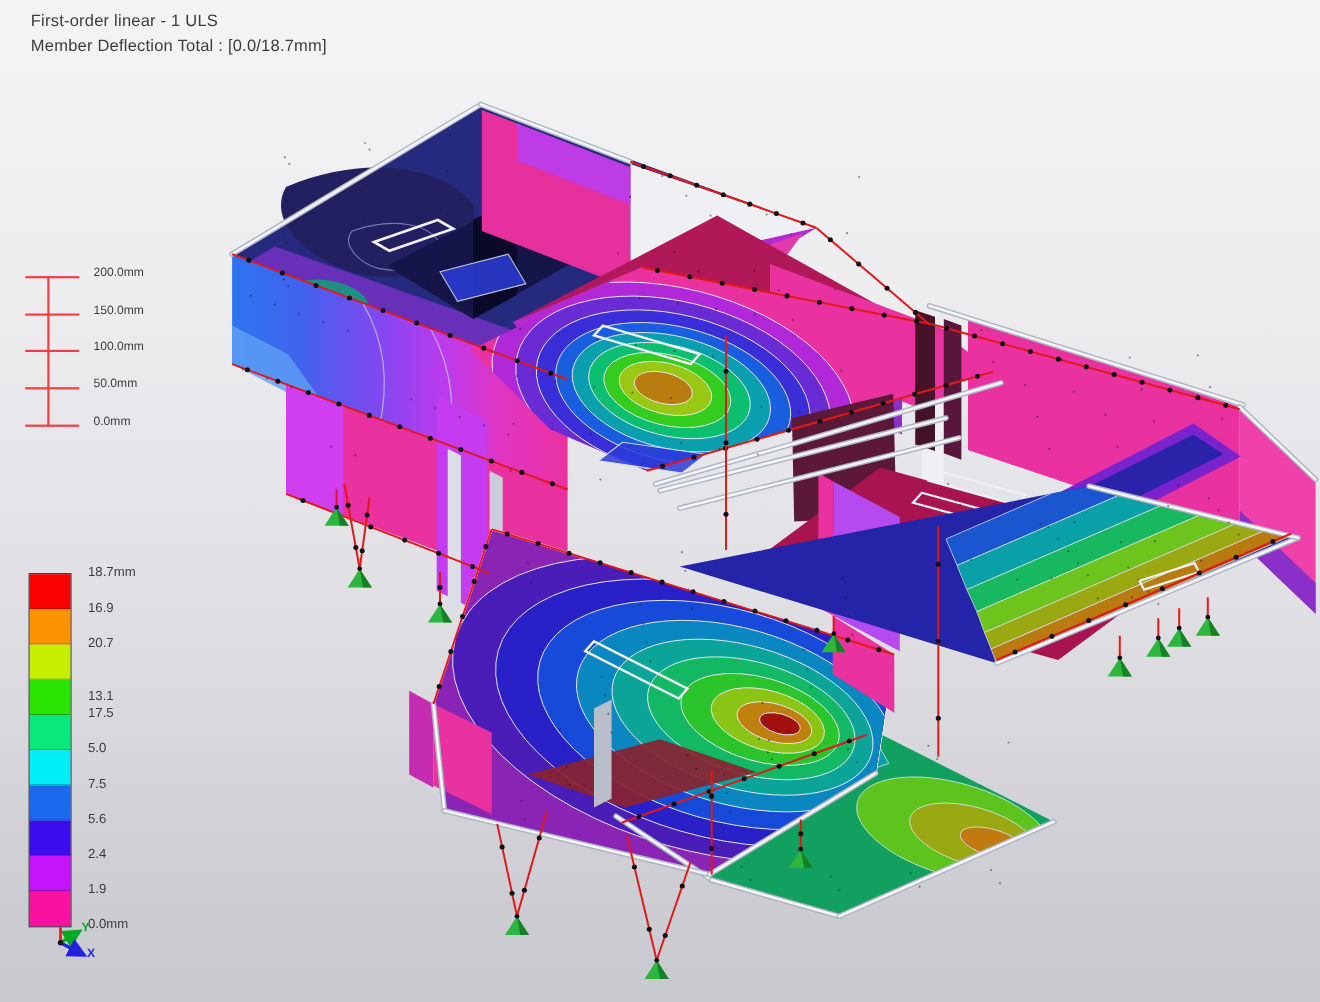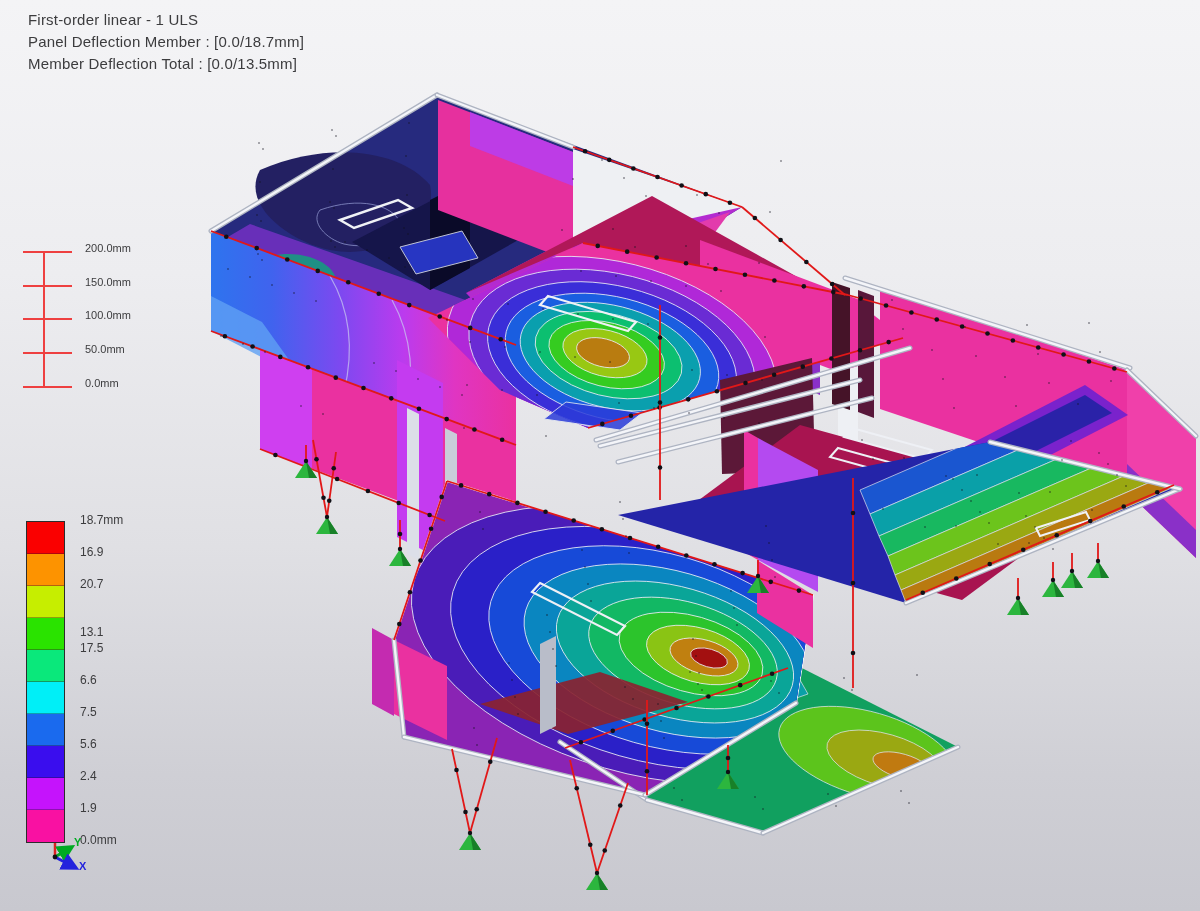--- a/index.html
+++ b/index.html
@@ -583,22 +583,21 @@
         <circle cx="1050" cy="492" r="1" fill="#15151f" opacity="0.45"></circle>
         <circle cx="883" cy="509" r="1" fill="#15151f" opacity="0.45"></circle>
         <circle cx="956" cy="526" r="1" fill="#15151f" opacity="0.45"></circle>
         <circle cx="1029" cy="543" r="1" fill="#15151f" opacity="0.45"></circle>
         <circle cx="862" cy="440" r="1" fill="#15151f" opacity="0.45"></circle>
       </g>
   </svg>
 
   <div class="title-block">
     <div>First-order linear - 1 ULS</div>
-    <div>Panel Deflection Member : [0.0/18.7mm]</div>
-    <div>Member Deflection Total : [0.0/13.5mm]</div>
+    <div>Member Deflection Total : [0.0/18.7mm]</div>
   </div>
 
   <div id="scalebar">
       <div class="sb-vline" style="top: 7px; height: 136.8px;"></div>
       <div class="sb-tick" style="top: 7px;"></div>
       <div class="sb-label" style="top: -2px;">200.0mm</div>
       <div class="sb-tick" style="top: 40.7px;"></div>
       <div class="sb-label" style="top: 31.7px;">150.0mm</div>
       <div class="sb-tick" style="top: 74.4px;"></div>
       <div class="sb-label" style="top: 65.4px;">100.0mm</div>
@@ -620,21 +619,21 @@
         <div class="lg-band" style="height: 32px; background: rgb(58, 13, 238);"></div>
         <div class="lg-band" style="height: 32px; background: rgb(197, 19, 252);"></div>
         <div class="lg-band" style="height: 32px; background: rgb(249, 17, 162);"></div>
       </div>
     <div id="legend-labels">
         <div class="lg-label" style="top: -8px;">18.7mm</div>
         <div class="lg-label" style="top: 24px; text-align: right;">16.9</div>
         <div class="lg-label" style="top: 56px;">20.7</div>
         <div class="lg-label" style="top: 104px;">13.1</div>
         <div class="lg-label" style="top: 120px;">17.5</div>
-        <div class="lg-label" style="top: 152px;">6.6</div>
+        <div class="lg-label" style="top: 152px;">5.0</div>
         <div class="lg-label" style="top: 184px;">7.5</div>
         <div class="lg-label" style="top: 216px;">5.6</div>
         <div class="lg-label" style="top: 248px;">2.4</div>
         <div class="lg-label" style="top: 280px;">1.9</div>
         <div class="lg-label" style="top: 312px;">0.0mm</div>
       </div>
   </div>
 
   <svg id="axis-triad" width="80" height="70">
     <line x1="17" y1="29" x2="17" y2="15" stroke="#dd2222" stroke-width="2.5"></line>

